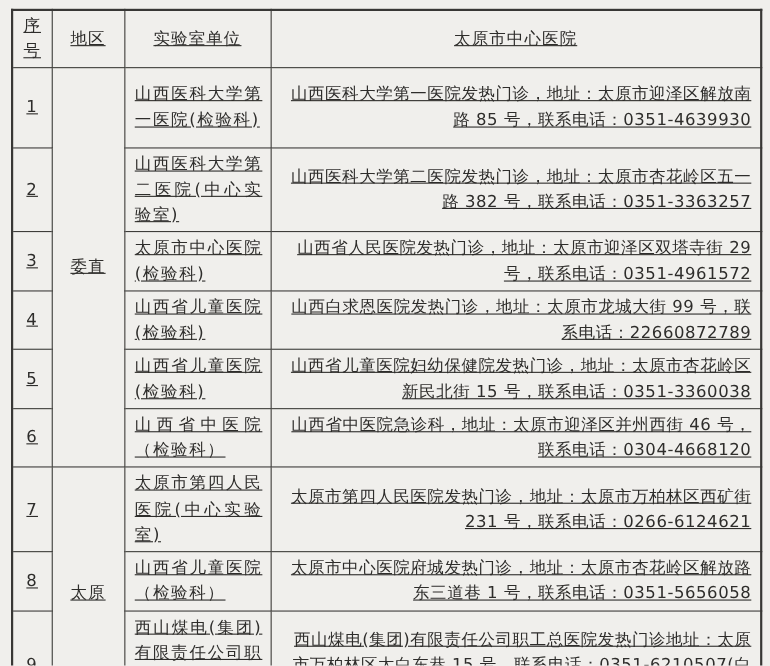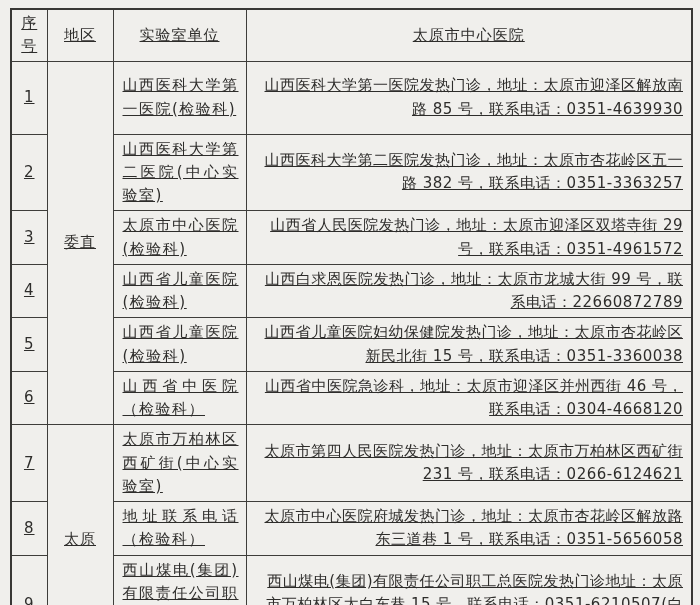--- a/index.html
+++ b/index.html
@@ -110,26 +110,26 @@
         <td class="addr-cell">山西省儿童医院妇幼保健院发热门诊，地址：太原市杏花岭区新民北街 15 号，联系电话：0351-3360038</td>
       </tr>
       <tr class="h49">
         <td class="no-cell">6</td>
         <td class="unit-cell">山西省中医院（检验科）</td>
         <td class="addr-cell">山西省中医院急诊科，地址：太原市迎泽区并州西街 46 号，联系电话：0304-4668120</td>
       </tr>
       <tr class="h72">
         <td class="no-cell">7</td>
         <td class="region-cell" rowspan="3">太原</td>
-        <td class="unit-cell">太原市万柏林区西矿街(中心实验室)</td>
+        <td class="unit-cell">太原市第四人民医院(中心实验室)</td>
         <td class="addr-cell">太原市第四人民医院发热门诊，地址：太原市万柏林区西矿街 231 号，联系电话：0266-6124621</td>
       </tr>
       <tr class="h48">
         <td class="no-cell">8</td>
-        <td class="unit-cell">地址联系电话（检验科）</td>
+        <td class="unit-cell">山西省儿童医院（检验科）</td>
         <td class="addr-cell">太原市中心医院府城发热门诊，地址：太原市杏花岭区解放路东三道巷 1 号，联系电话：0351-5656058</td>
       </tr>
       <tr class="h89">
         <td class="no-cell">9</td>
         <td class="unit-cell">西山煤电(集团)有限责任公司职工总医院（检验科）</td>
         <td class="addr-cell">西山煤电(集团)有限责任公司职工总医院发热门诊地址：太原市万柏林区太白东巷 15 号，联系电话：0351-6210507(白天)；0351-6210834(夜间)</td>
       </tr>
     </tbody>
   </table>
 </div>

